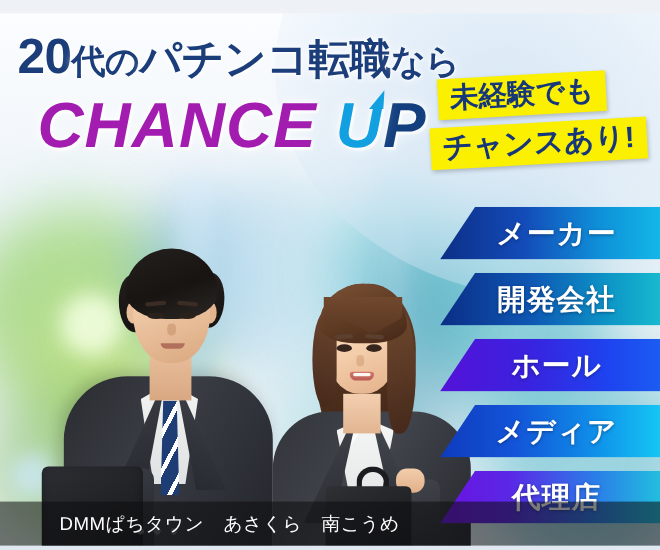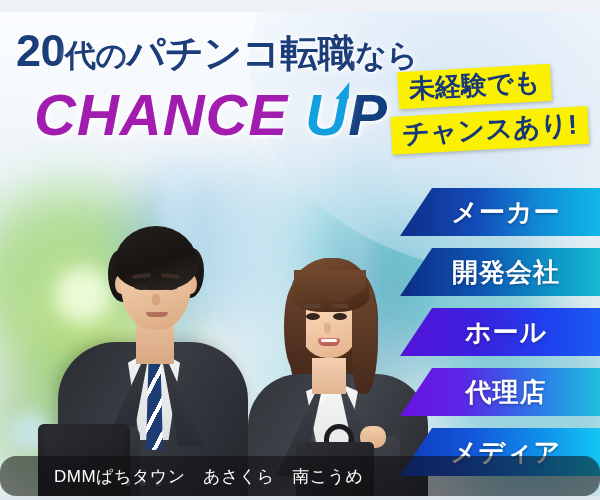--- a/index.html
+++ b/index.html
@@ -303,21 +303,21 @@
   .cat.c-maker { background:linear-gradient(90deg,#0d2f87 0%,#134bb8 38%,#0f8fd8 72%,#12b7e8 100%); }
   .cat.c-hall  { background:linear-gradient(90deg,#5412d8 0%,#3a22df 40%,#1e42ef 75%,#1b5cf2 100%); }
   .cat.c-dev   { background:linear-gradient(90deg,#0b2d86 0%,#0e58b4 42%,#0d94c6 76%,#17b9cf 100%); }
   .cat.c-agent { background:linear-gradient(90deg,#6a12e0 0%,#5a28e6 32%,#2b7ce8 70%,#22bede 100%); }
   .cat.c-media { background:linear-gradient(90deg,#0f3bbd 0%,#1354d8 34%,#0f92ea 72%,#15c6f4 100%); }
 
   
   .credit {
     position:absolute; left:0; bottom:16px; width:600px; height:40px; z-index:9;
     background:rgba(12,12,14,.55);
-    display:flex; align-items:center;border-radius:16px;
+    display:flex; align-items:center;
   }
   .credit span {
     color:#ffffff; font-size:17px; font-weight:normal; padding-left:54px;
     letter-spacing:.5px; white-space:nowrap;
   }
 </style>
 </head>
 <body>
 
 <div id="banner">
@@ -415,25 +415,25 @@
   <div class="cat-list">
     <div class="cat c-maker">
       <span>メーカー</span>
     </div>
     <div class="cat c-dev">
       <span>開発会社</span>
     </div>
     <div class="cat c-hall">
       <span>ホール</span>
     </div>
+    <div class="cat c-media">
+      <span>メディア</span>
+    </div>
     <div class="cat c-agent">
       <span>代理店</span>
     </div>
-    <div class="cat c-media">
-      <span>メディア</span>
-    </div>
   </div>
 
   <div class="credit">
     <span>DMMぱちタウン　あさくら　南こうめ</span>
   </div>
 
 </div>
 
 </body></html>

